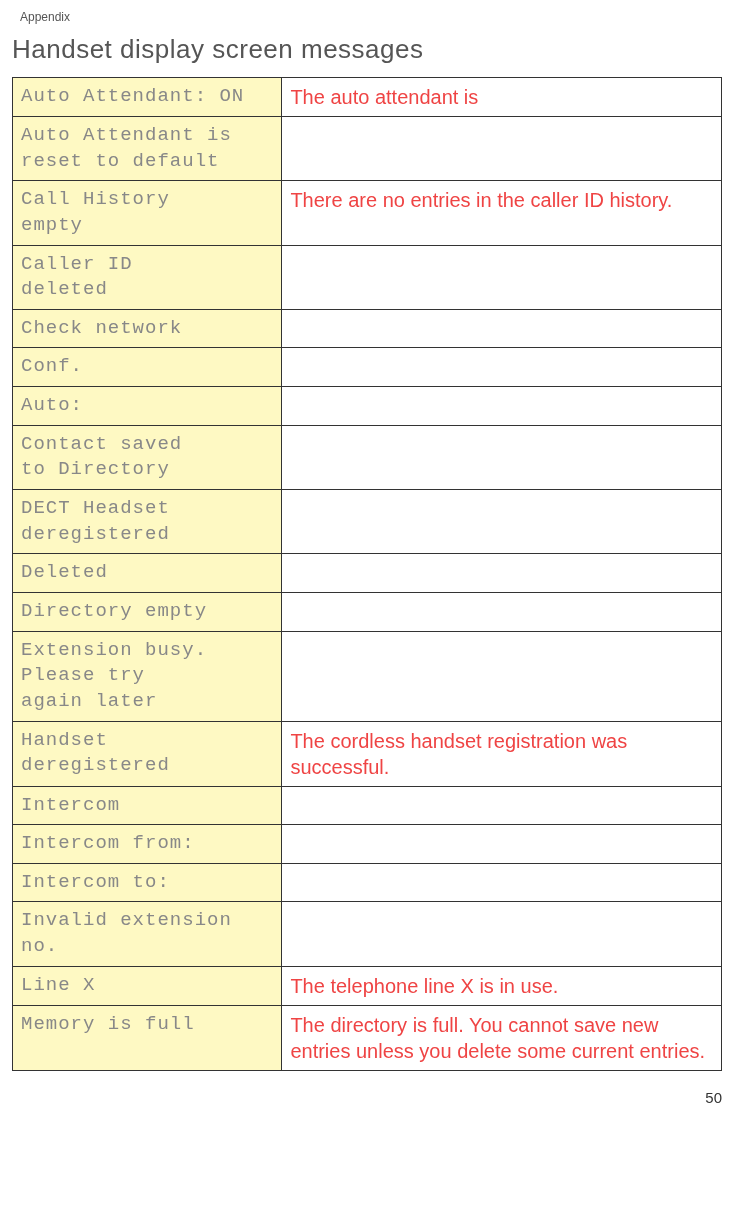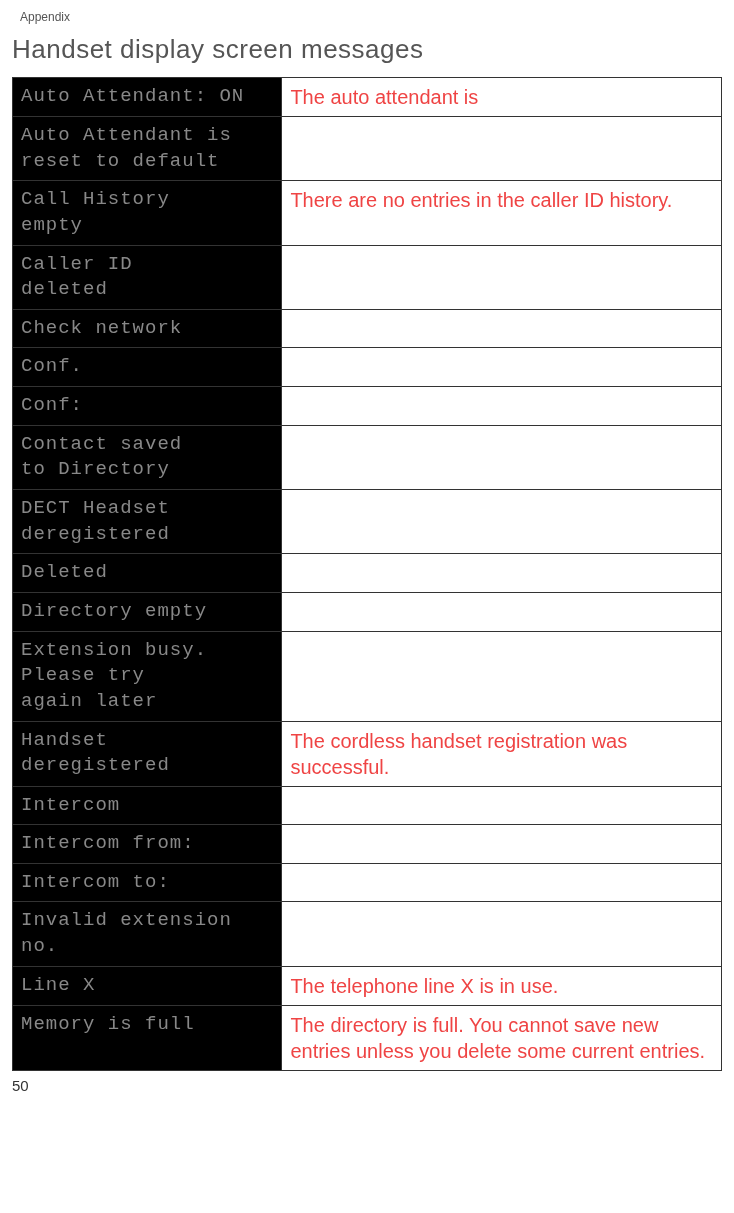--- a/index.html
+++ b/index.html
@@ -28,39 +28,39 @@
     border-collapse: collapse;
     width: 100%;
   }
   td {
     border: 1.5px solid #333;
     vertical-align: top;
     padding: 6px 8px;
   }
   td.lcd {
     width: 38%;
-    background: #000000;
+    background: #fef9c3;
     font-family: "Courier New", monospace;
     font-size: 19px;
     color: #888;
     letter-spacing: 1px;
     line-height: 1.35;
     white-space: pre-line;
   }
   td.desc {
     width: 62%;
     font-size: 20px;
     color: #ef4444;
     line-height: 1.3;
   }
   .pagenum {
-    text-align: left;
+    text-align: right;
     font-size: 15px;
     color: #333;
-    margin-top: 6px;
+    margin-top: 18px;
   }
 </style>
 </head>
 <body>
 
 <div class="appendix">Appendix</div>
 <h1 class="title">Handset display screen messages</h1>
 
 <table>
   <tbody>
@@ -85,21 +85,21 @@
       </tr>
     <tr>
         <td class="lcd">Check network</td>
         <td class="desc"></td>
       </tr>
     <tr>
         <td class="lcd">Conf.</td>
         <td class="desc"></td>
       </tr>
     <tr>
-        <td class="lcd">Conf:</td>
+        <td class="lcd">Auto:</td>
         <td class="desc"></td>
       </tr>
     <tr>
         <td class="lcd">Contact saved
 to Directory</td>
         <td class="desc"></td>
       </tr>
     <tr>
         <td class="lcd">DECT Headset
 deregistered</td>

